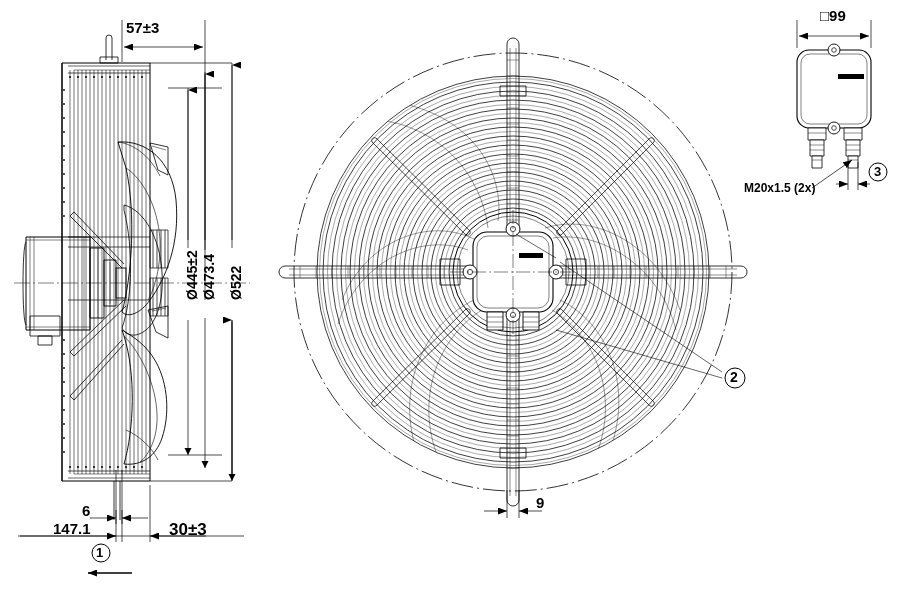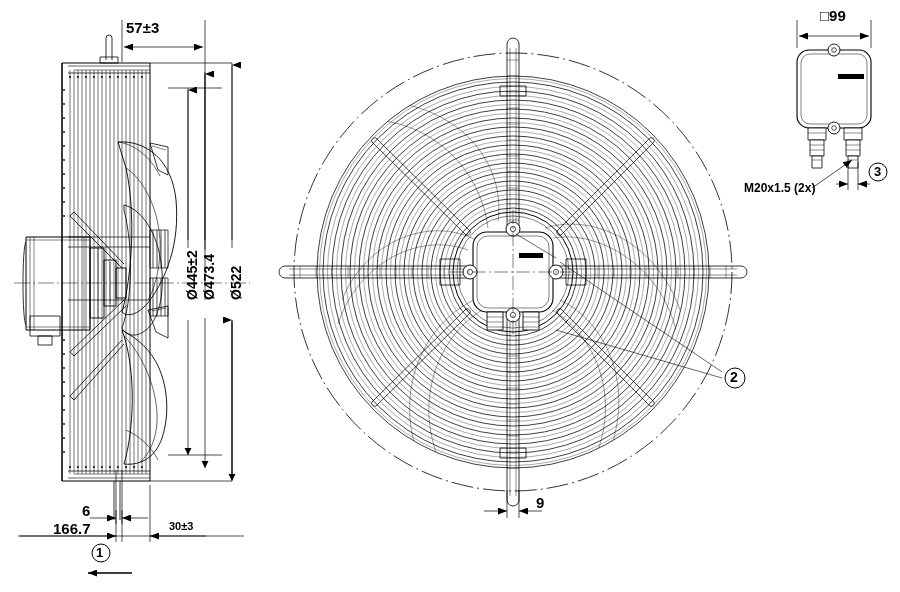--- a/index.html
+++ b/index.html
@@ -478,23 +478,23 @@
   <div class="lbl" style="left:126px; top:20px; font-size:15px;">57±3</div>
 
   <div class="lbl rot" style="left:185px; top:300px; font-size:14px;">Ø445±2</div>
 
   <div class="lbl rot" style="left:202px; top:300px; font-size:14px;">Ø473.4</div>
 
   <div class="lbl rot" style="left:229px; top:300px; font-size:14px;">Ø522</div>
 
   <div class="lbl" style="left:82px; top:503px; font-size:15px;">6</div>
 
-  <div class="lbl" style="left:53px; top:521px; font-size:15px;">166.7</div>
-
-  <div class="lbl" style="left:169px; top:521px; font-size:11px;">30±3</div>
+  <div class="lbl" style="left:53px; top:521px; font-size:15px;">147.1</div>
+
+  <div class="lbl" style="left:169px; top:521px; font-size:17px;">30±3</div>
 
   <div class="lbl" style="left:536px; top:495px; font-size:15px;">9</div>
 
   <div class="lbl" style="left:820px; top:8px; font-size:15px;">□99</div>
 
   <div class="lbl" style="left:744px; top:182px; font-size:12px;">M20x1.5 (2x)</div>
 
   <div class="lbl" style="left:96px; top:546px; font-size:13px;">1</div>
 
   <div class="lbl" style="left:730px; top:370px; font-size:14px;">2</div>

